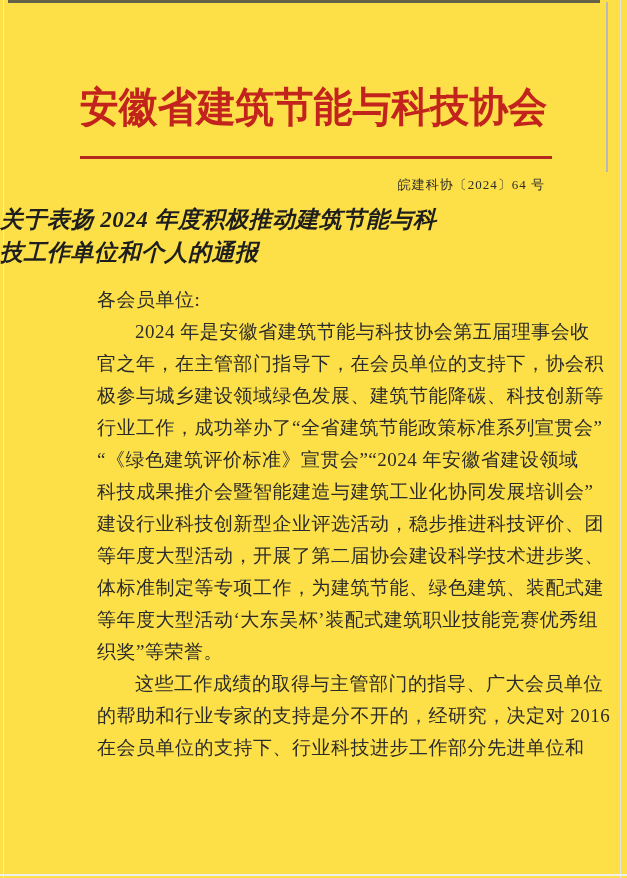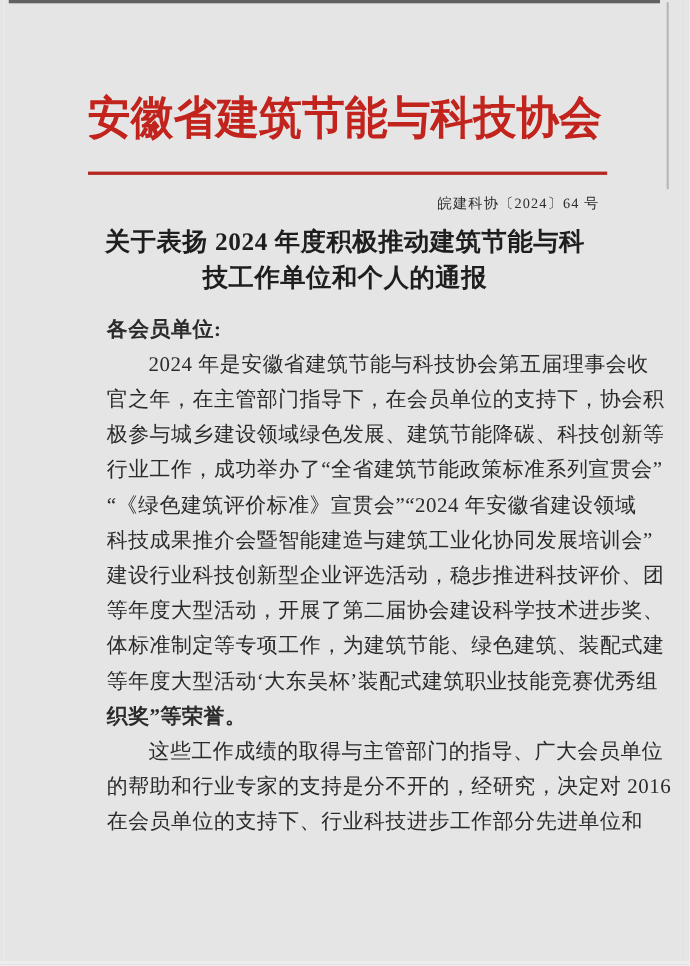--- a/index.html
+++ b/index.html
@@ -10,21 +10,21 @@
   html,body{margin:0;padding:0;}
   body{
     width:627px;height:878px;
     background:#ffffff;
     font-family:"Liberation Serif","DejaVu Serif",serif;
     position:relative;
     overflow:hidden;
   }
   .scan{
     position:absolute;inset:0;
-    background:#e5e5e5;
+    background:#fde047;
   }
   
   .edge-top{
     position:absolute;left:8px;top:0;width:592px;height:3px;
     background:#4a4a4a;opacity:.85;
   }
   .edge-right-dark{
     position:absolute;left:606px;top:2px;width:2px;height:170px;
     background:#b9b9b9;
   }
@@ -58,44 +58,43 @@
   }
   .doc-number{
     position:absolute;right:82px;top:176px;
     font-size:13px;
     color:var(--ink);
     letter-spacing:1px;
     white-space:nowrap;
   }
   .doc-title{
     position:absolute;left:0;top:203px;width:627px;
-    text-align:center;
     font-size:23px;
     font-weight:bold;
     color:#1e1e1e;
     line-height:33px;
     letter-spacing:0.5px;
+    font-style:italic;
   }
   .body-block{
     position:absolute;left:97px;top:284px;width:450px;
     font-size:19px;
     color:var(--ink);
   }
   .line{
     height:32px;
     line-height:32px;
     white-space:nowrap;
     text-align:justify;
     text-align-last:justify;
     letter-spacing:0.5px;
   }
   .line.plain{
     text-align:center;
     text-align-last:left;
-    font-weight:bold;
   }
   .line.indent{
     text-indent:2em;
   }
 </style>
 </head>
 <body>
 
 <div class="scan">
 

